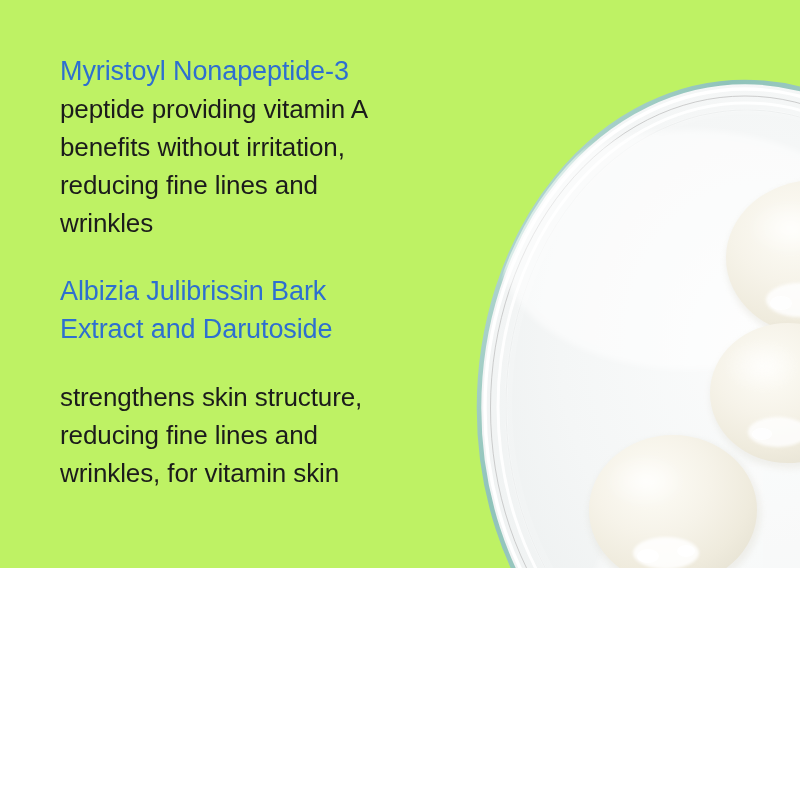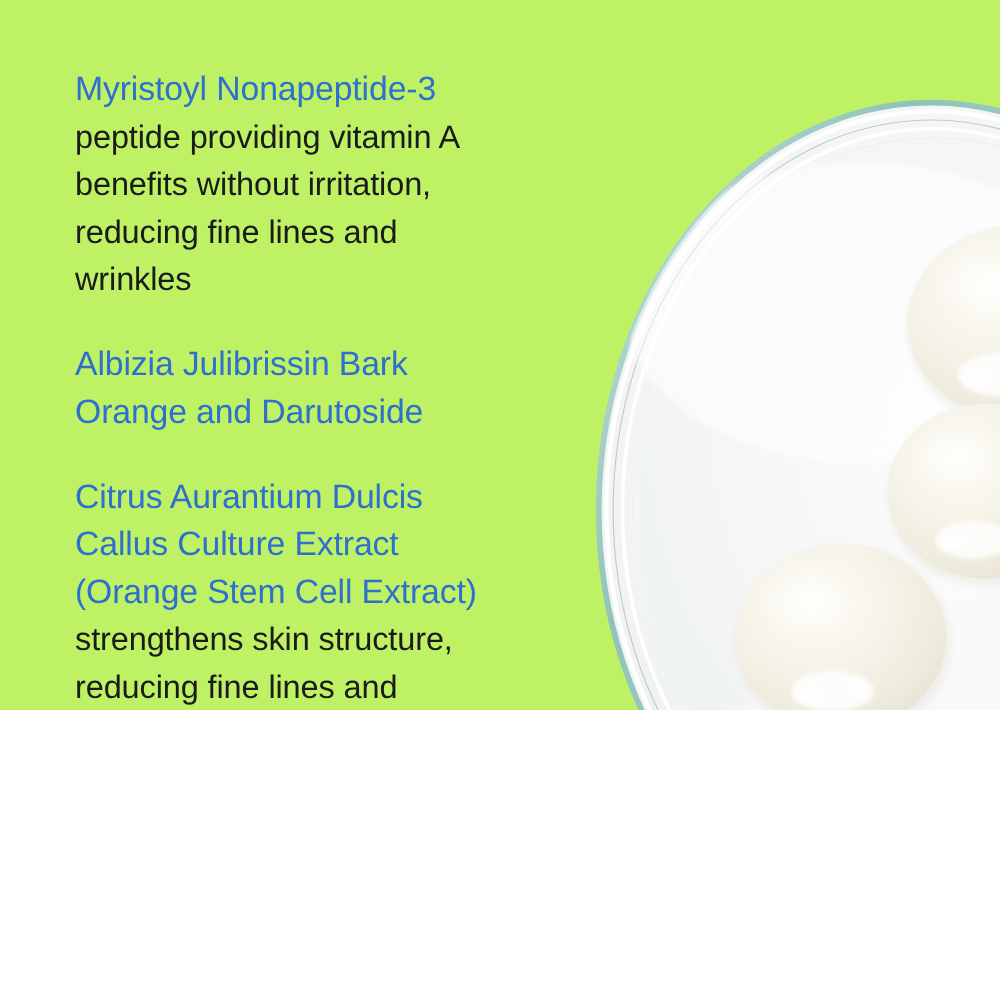--- a/index.html
+++ b/index.html
@@ -176,27 +176,24 @@
     <div class="ingredient-block">
       <p class="ingredient-name">Myristoyl Nonapeptide-3</p>
       <p class="ingredient-desc">peptide providing vitamin A
 benefits without irritation,
 reducing fine lines and
 wrinkles</p>
     </div>
 
     <div class="ingredient-block">
       <p class="ingredient-name">Albizia Julibrissin Bark
-Orange and Darutoside</p>
+Extract and Darutoside</p>
     </div>
 
     <div class="ingredient-block">
-      <p class="ingredient-name">Citrus Aurantium Dulcis
-Callus Culture Extract
-(Orange Stem Cell Extract)</p>
       <p class="ingredient-desc">strengthens skin structure,
 reducing fine lines and
 wrinkles, for vitamin skin</p>
     </div>
 
   </div>
 
 </div>
 
 </body></html>

